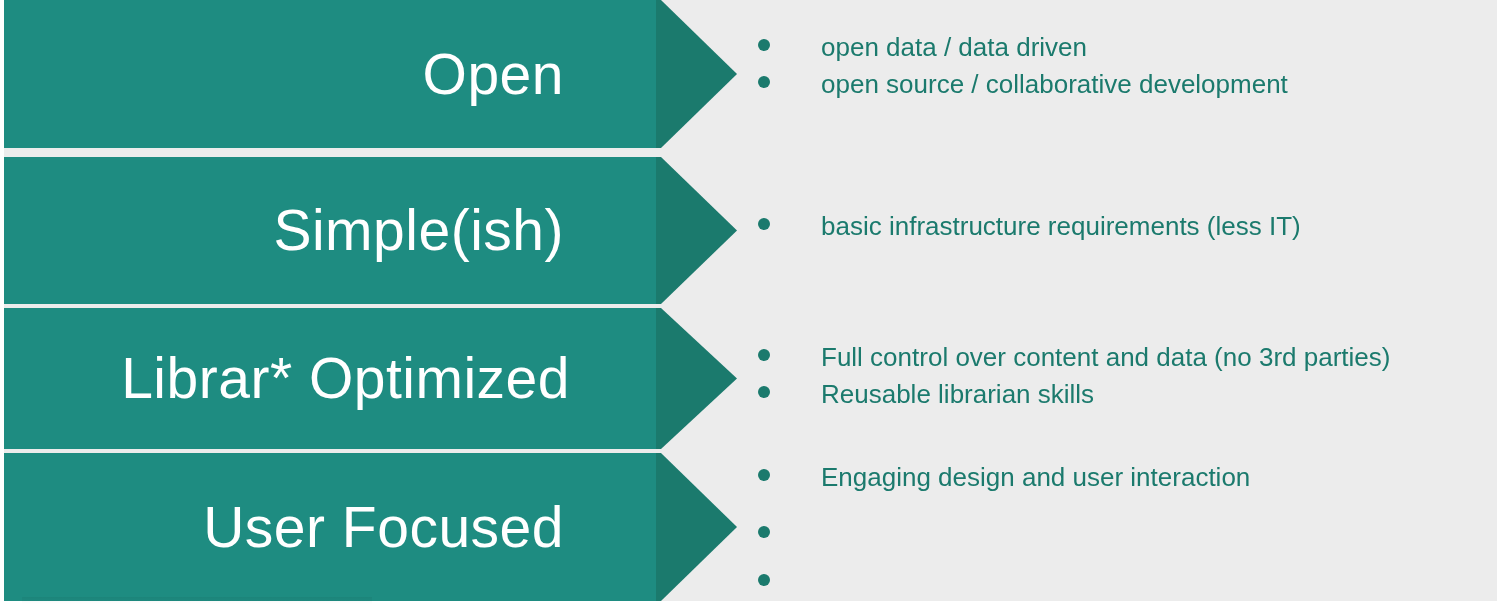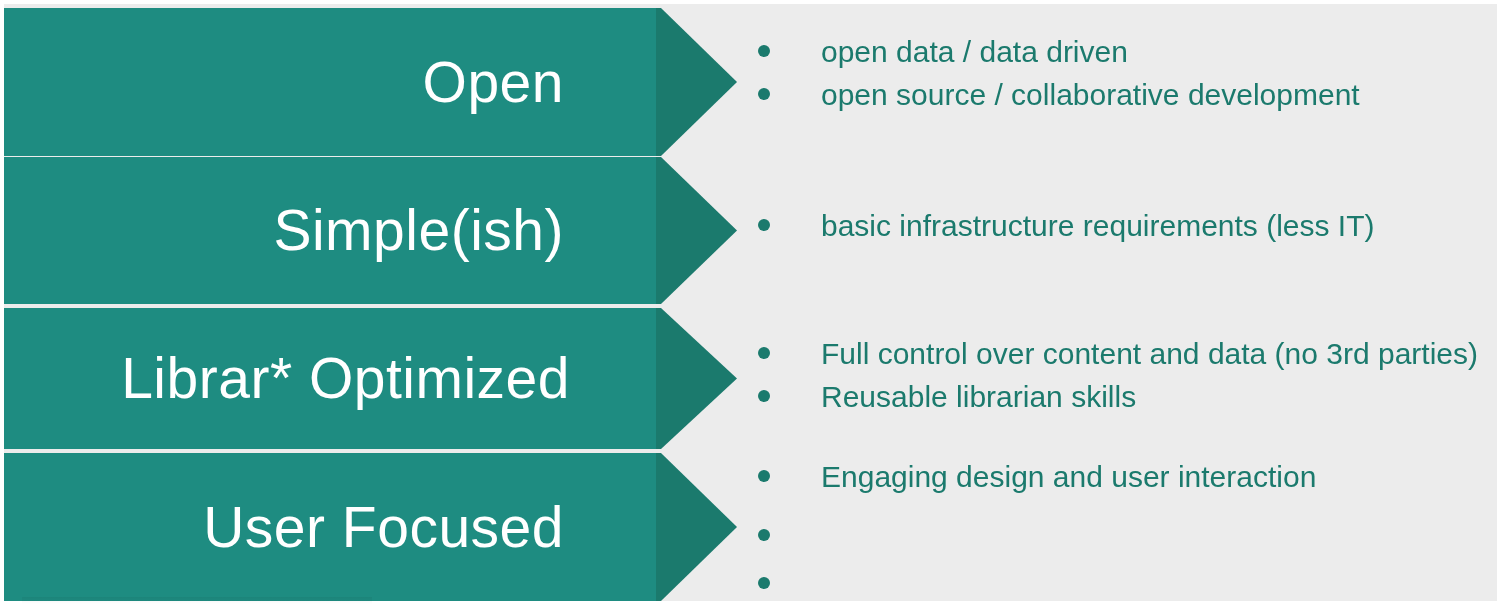--- a/index.html
+++ b/index.html
@@ -23,21 +23,21 @@
     top: 4px;
     width: 1493px;
     height: 597px;
     background: #ececec;
   }
   .row {
     position: absolute;
     left: 0;
     width: 1503px;
   }
-  .row-0 { top: 8px;   height: 148px; }
+  .row-0 { top: 0;   height: 148px; }
   .row-1 { top: 157px; height: 147px; }
   .row-2 { top: 308px; height: 141px; }
   .row-3 { top: 453px; height: 148px; }
 
   .row-bg {
     position: absolute;
     left: 4px;
     right: 6px;
     top: 0;
     bottom: 0;
@@ -94,21 +94,21 @@
   }
   .bullets.pad-top-0  { padding-bottom: 16px; }
   .bullets.pad-top-1  { padding-bottom: 8px; }
   .bullets.pad-top-2  { padding-bottom: 6px; }
   .bullets.pad-top-3  { padding-bottom: 4px; gap: 36px; }
 
   .bullet-item {
     display: flex;
     align-items: baseline;
     color: #1b7a6d;
-    font-size: 30px;
+    font-size: 26px;
     line-height: 1.42;
     font-family: "Liberation Sans", sans-serif;
     font-weight: 400;
     white-space: nowrap;
   }
   .bullet-dot {
     flex: 0 0 auto;
     width: 12px;
     height: 12px;
     border-radius: 50%;

